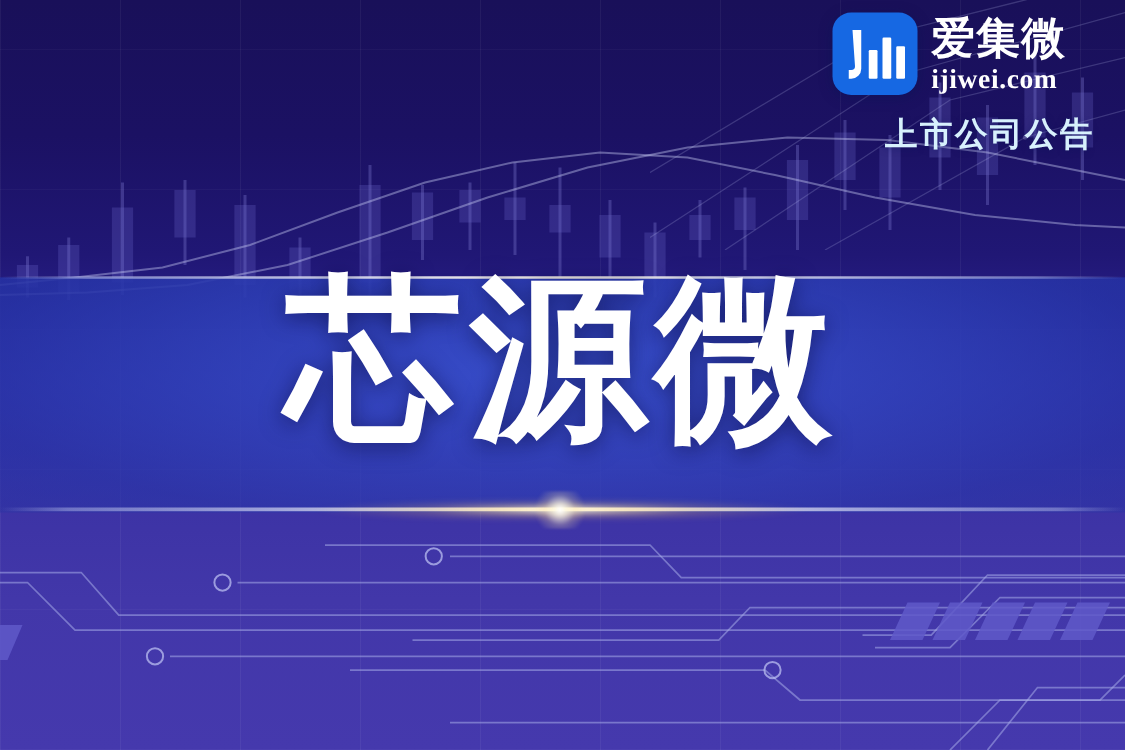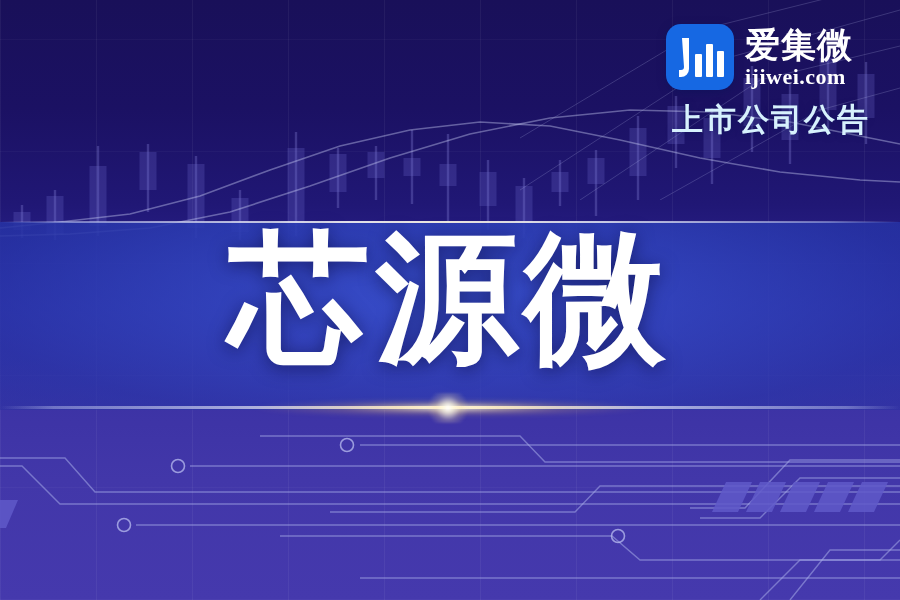--- a/index.html
+++ b/index.html
@@ -85,32 +85,32 @@
   
   .circuitlayer { position:absolute; left:0; top:400px; width:900px; height:200px; }
 
   
   .netlayer { position:absolute; left:520px; top:0; width:380px; height:200px; }
 
   
   .headline {
     position:absolute; left:0; top:228px; width:900px;
     text-align:center;
-    font-family:Liberation Serif, serif;
+    font-family:Liberation Mono, monospace;
     font-weight:700;
     font-size:142px;
     line-height:1.0;
     letter-spacing:6px;
     color:#ffffff;
     text-shadow:0 3px 18px rgba(10,10,60,.55);
     white-space:nowrap;
   }
 
   
-  .brand { position:absolute; right:24px; top:22px; width:210px; }
+  .brand { position:absolute; right:24px; top:8px; width:210px; }
   .brand-row { display:flex; align-items:center; gap:11px; height:70px; }
   .brand-mark {
     width:68px; height:66px; border-radius:15px;
     background:#1668e3;
     position:relative; flex:none;
     box-shadow:0 2px 10px rgba(0,20,80,.35);
   }
   .brand-mark svg { position:absolute; left:0; top:0; }
   .brand-text { display:flex; flex-direction:column; justify-content:center; }
   .brand-cn {
@@ -118,26 +118,26 @@
     font-weight:700; font-size:35px; line-height:38px;
     color:#ffffff; letter-spacing:1px; white-space:nowrap;
   }
   .brand-url {
     font-family:Liberation Serif, serif;
     font-weight:700; font-size:22px; line-height:25px;
     color:#ffffff; letter-spacing:.5px; white-space:nowrap;
   }
   .brand-sub {
     margin-top:12px;
-    font-family:Liberation Mono, monospace;
-    font-weight:700; font-size:31px; line-height:36px;
+    font-family:Liberation Serif, serif;
+    font-weight:700; font-size:26px; line-height:36px;
     letter-spacing:2px;
     color:#d7f1fd;
     text-shadow:0 1px 6px rgba(10,20,90,.5);
-    white-space:nowrap; text-align:center;
+    white-space:nowrap; text-align:right;
   }
 </style>
 </head>
 <body>
 
 <div id="stage">
 
   <div class="grid"></div>
 
   <div class="chartlayer">

